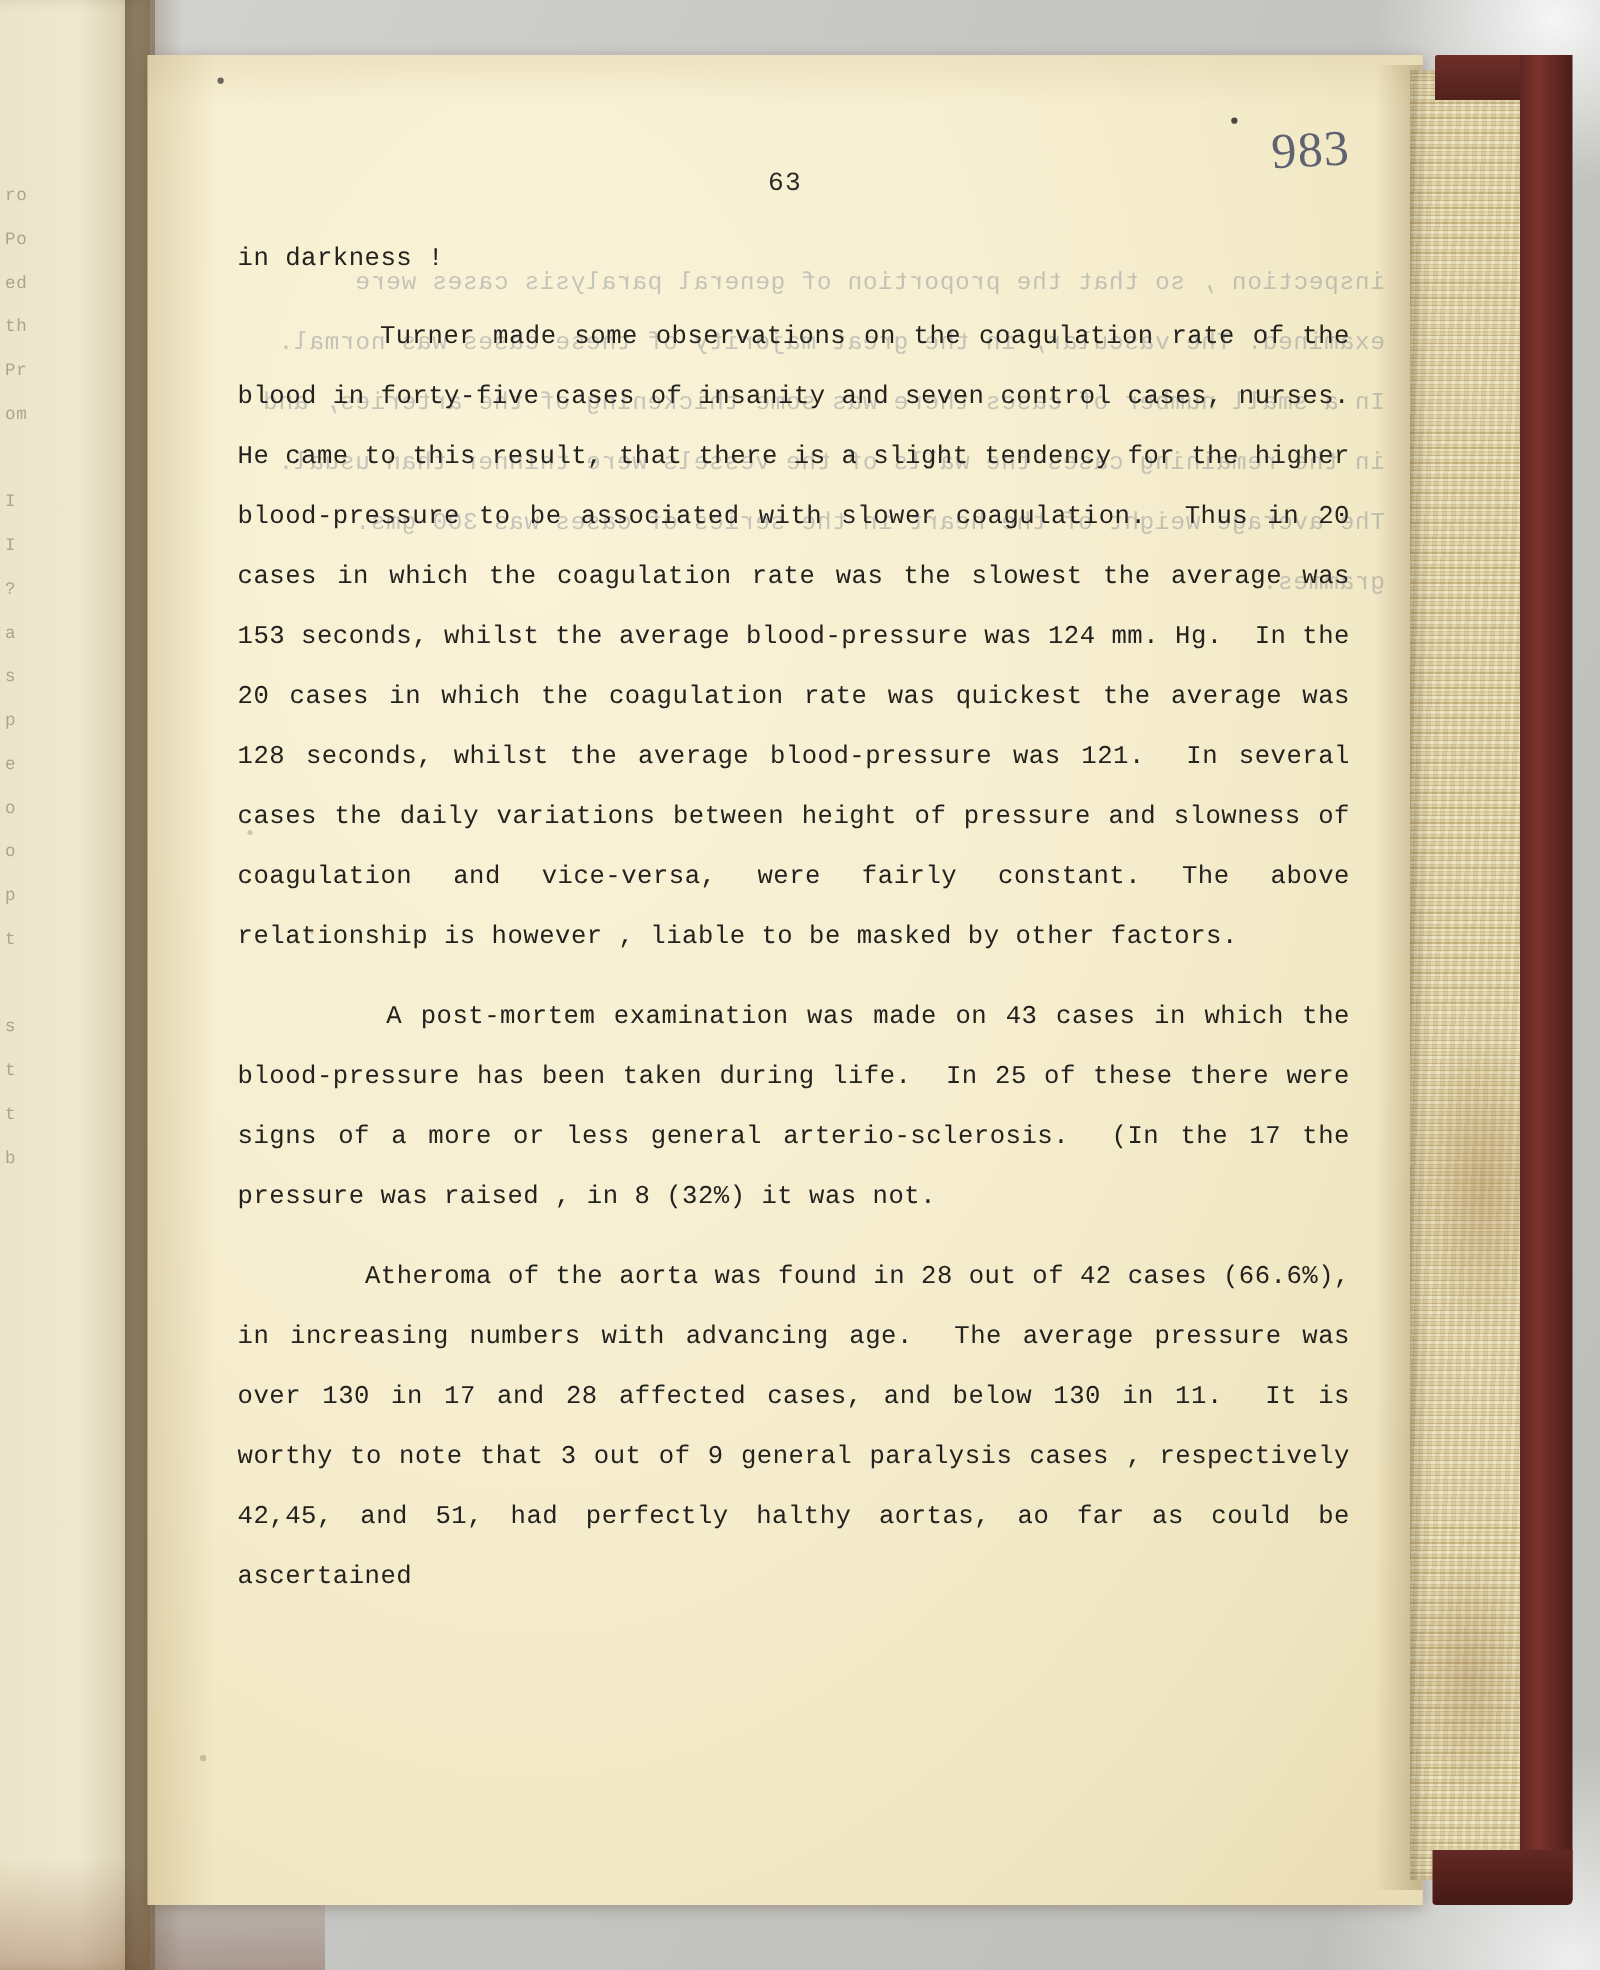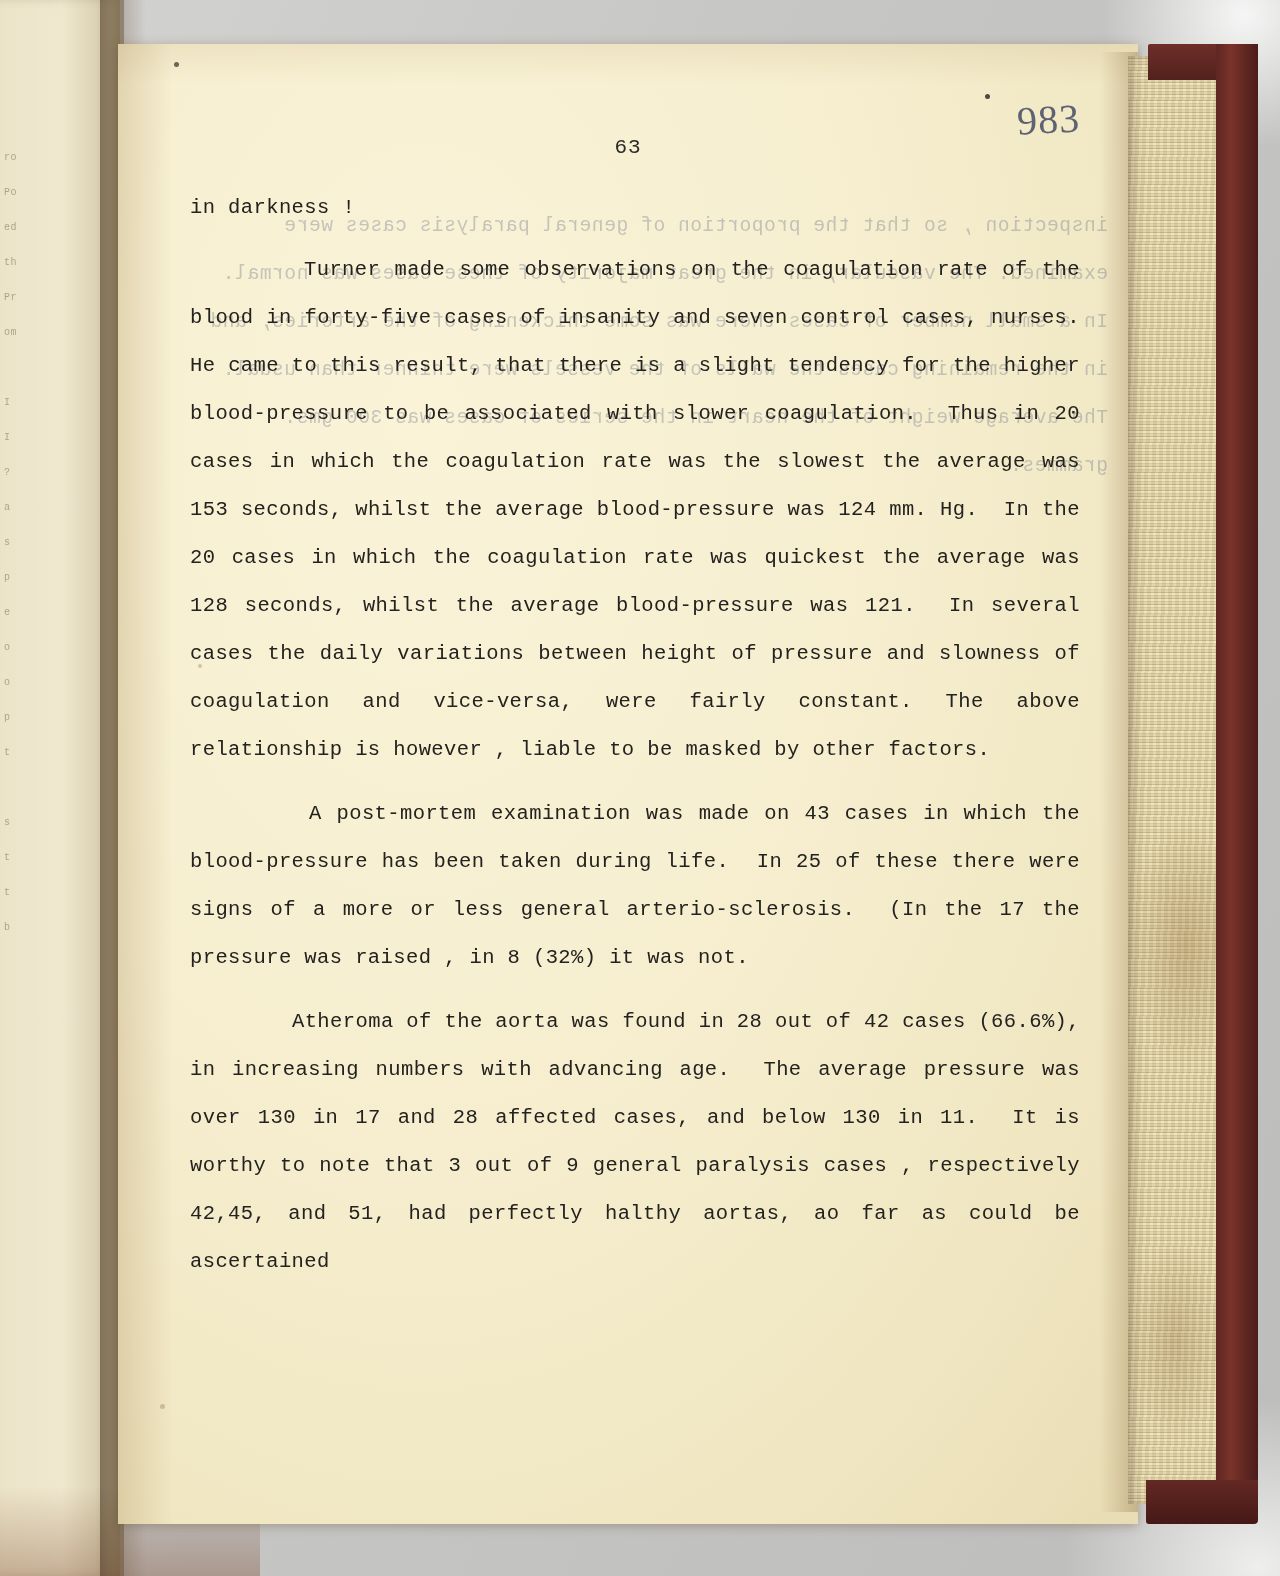--- a/index.html
+++ b/index.html
@@ -49,21 +49,21 @@
     left: 60px; top: 0;
     width: 64px; height: 1576px;
     background: linear-gradient(90deg, rgba(255,255,255,0) 0%, rgba(120,95,55,0.10) 55%, rgba(80,60,30,0.40) 100%);
   }
   .left-ghost {
     position: absolute;
     left: 4px;
     top: 140px;
     width: 52px;
     color: rgba(120,110,90,0.55);
-    font-size: 10px;
+    font-size: 14px;
     line-height: 35px;
     letter-spacing: 0.5px;
     white-space: pre;
     overflow: hidden;
     height: 1120px;
   }
   .left-page-bottom {
     position: absolute;
     left: 0; bottom: 0;
     width: 260px; height: 90px;

